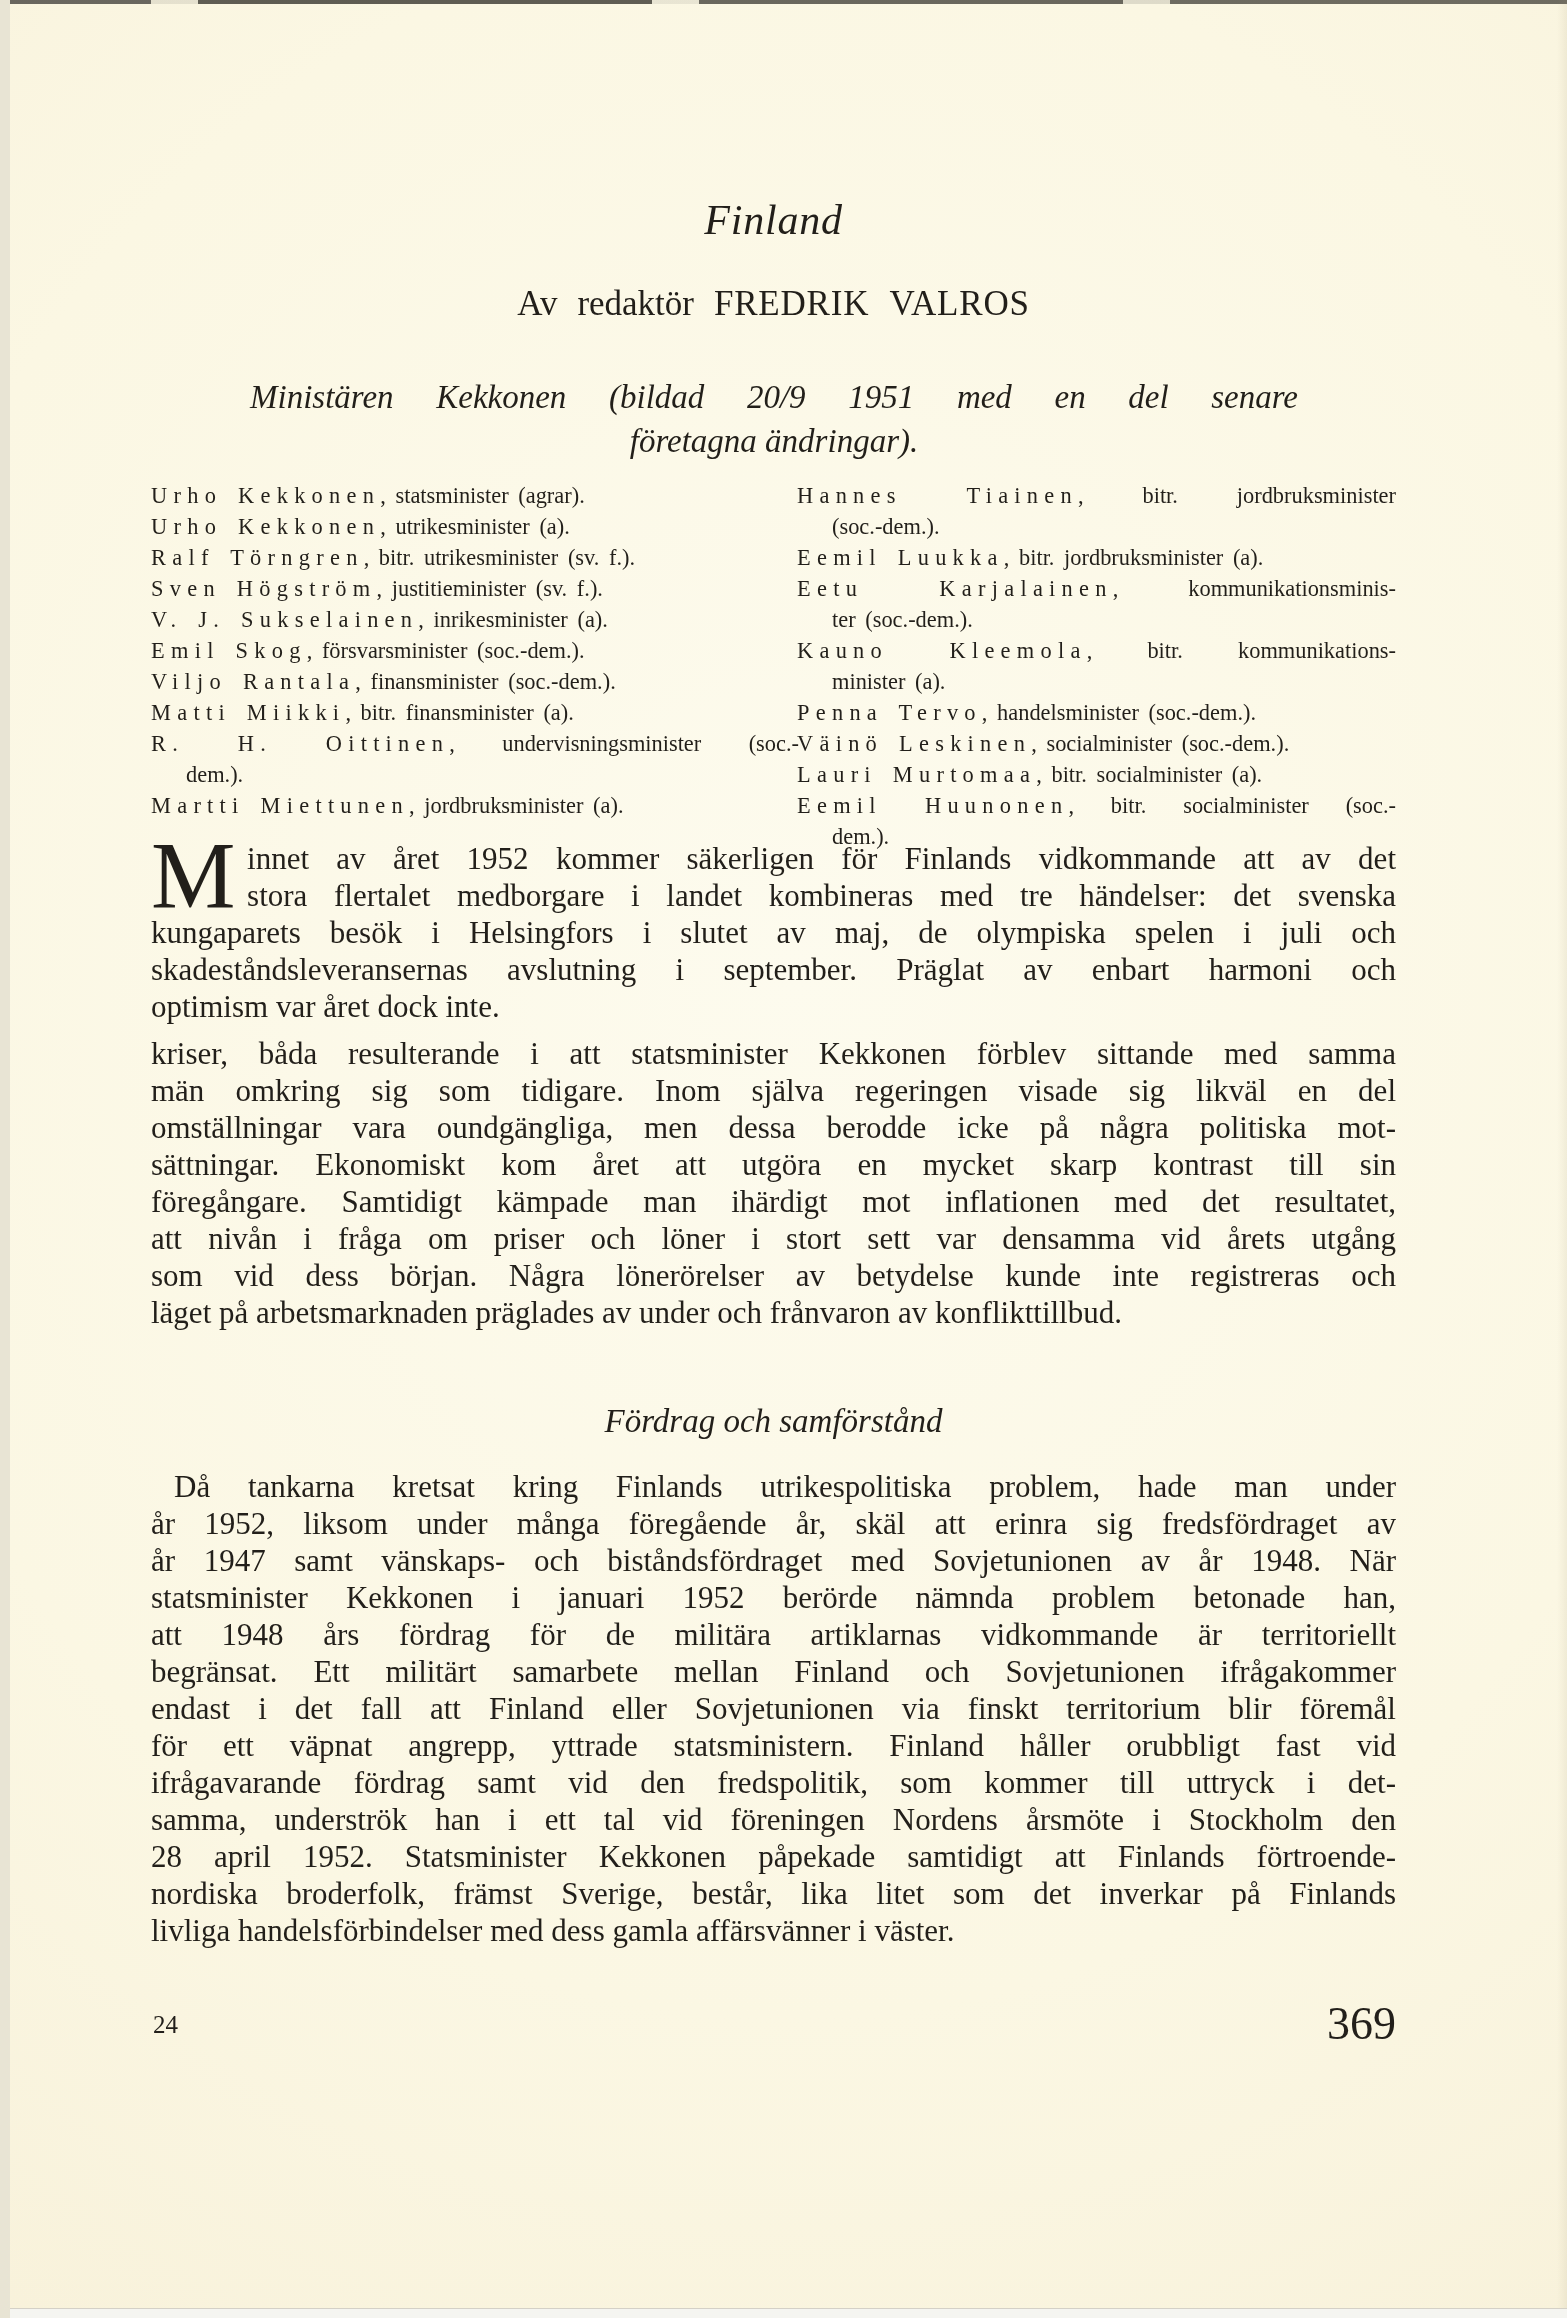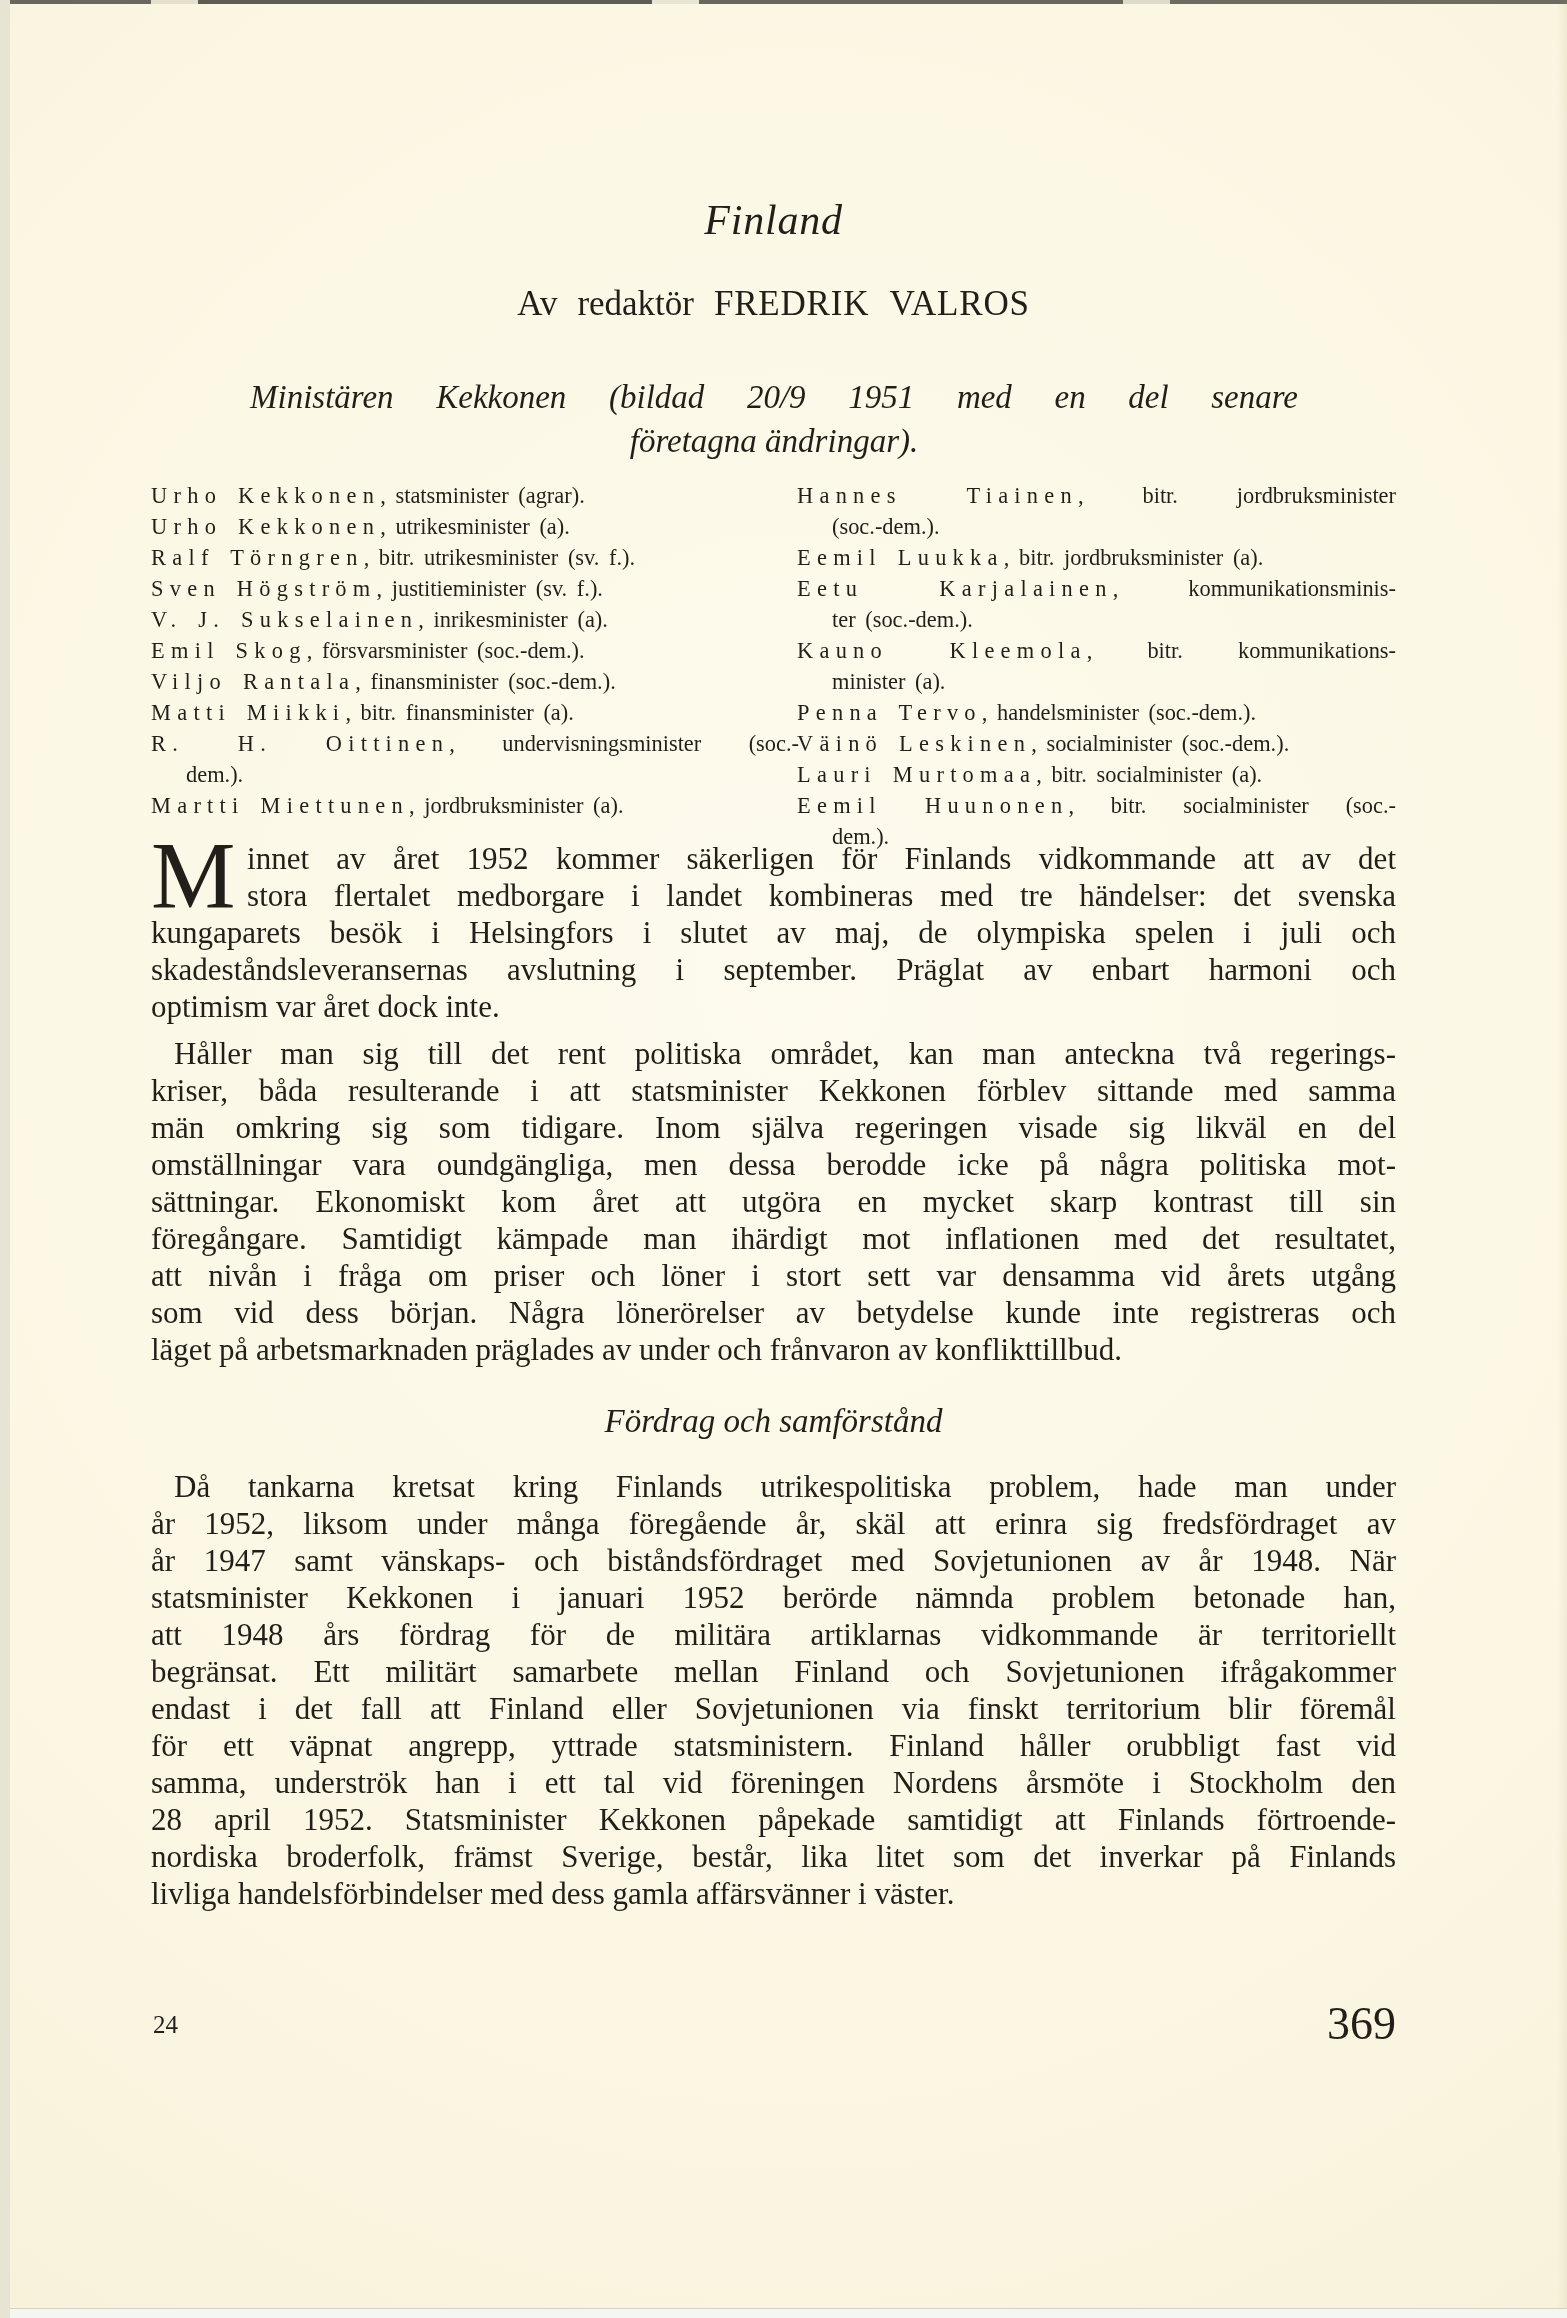--- a/index.html
+++ b/index.html
@@ -130,21 +130,20 @@
 
   <div class="para" id="p1">
       <span class="dropcap">M</span>
       <div class="line">innet av året 1952 kommer säkerligen för Finlands vidkommande att av det</div>
       <div class="line">stora flertalet medborgare i landet kombineras med tre händelser: det svenska</div>
       <div class="line">kungaparets besök i Helsingfors i slutet av maj, de olympiska spelen i juli och</div>
       <div class="line">skadeståndsleveransernas avslutning i september. Präglat av enbart harmoni och</div>
       <div class="line end">optimism var året dock inte.</div>
     </div>
   <div class="para" id="p2">
-      <div class="line ind">Håller man sig till det rent politiska området, kan man anteckna två regerings-</div>
       <div class="line">kriser, båda resulterande i att statsminister Kekkonen förblev sittande med samma</div>
       <div class="line">män omkring sig som tidigare. Inom själva regeringen visade sig likväl en del</div>
       <div class="line">omställningar vara oundgängliga, men dessa berodde icke på några politiska mot-</div>
       <div class="line">sättningar. Ekonomiskt kom året att utgöra en mycket skarp kontrast till sin</div>
       <div class="line">föregångare. Samtidigt kämpade man ihärdigt mot inflationen med det resultatet,</div>
       <div class="line">att nivån i fråga om priser och löner i stort sett var densamma vid årets utgång</div>
       <div class="line">som vid dess början. Några lönerörelser av betydelse kunde inte registreras och</div>
       <div class="line end">läget på arbetsmarknaden präglades av under och frånvaron av konflikttillbud.</div>
     </div>
 
@@ -152,20 +151,21 @@
 
   <div class="para" id="p3">
       <div class="line ind">Då tankarna kretsat kring Finlands utrikespolitiska problem, hade man under</div>
       <div class="line">år 1952, liksom under många föregående år, skäl att erinra sig fredsfördraget av</div>
       <div class="line">år 1947 samt vänskaps- och biståndsfördraget med Sovjetunionen av år 1948. När</div>
       <div class="line">statsminister Kekkonen i januari 1952 berörde nämnda problem betonade han,</div>
       <div class="line">att 1948 års fördrag för de militära artiklarnas vidkommande är territoriellt</div>
       <div class="line">begränsat. Ett militärt samarbete mellan Finland och Sovjetunionen ifrågakommer</div>
       <div class="line">endast i det fall att Finland eller Sovjetunionen via finskt territorium blir föremål</div>
       <div class="line">för ett väpnat angrepp, yttrade statsministern. Finland håller orubbligt fast vid</div>
+      <div class="line">ifrågavarande fördrag samt vid den fredspolitik, som kommer till uttryck i det-</div>
       <div class="line">samma, underströk han i ett tal vid föreningen Nordens årsmöte i Stockholm den</div>
       <div class="line">28 april 1952. Statsminister Kekkonen påpekade samtidigt att Finlands förtroende-</div>
       <div class="line">nordiska broderfolk, främst Sverige, består, lika litet som det inverkar på Finlands</div>
       <div class="line end">livliga handelsförbindelser med dess gamla affärsvänner i väster.</div>
     </div>
 
   <div class="pageno-left">24</div>
   <div class="pageno-right">369</div>
 
   <div class="botstrip"></div>

